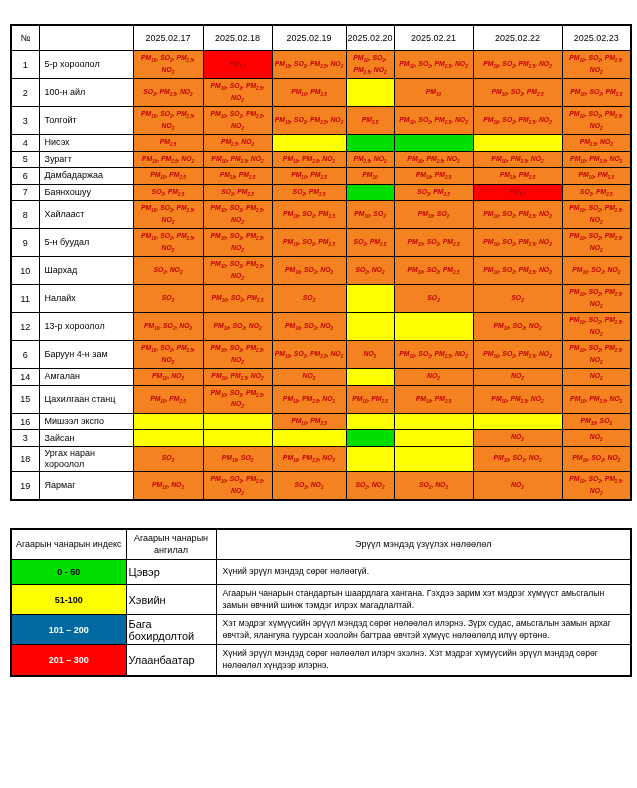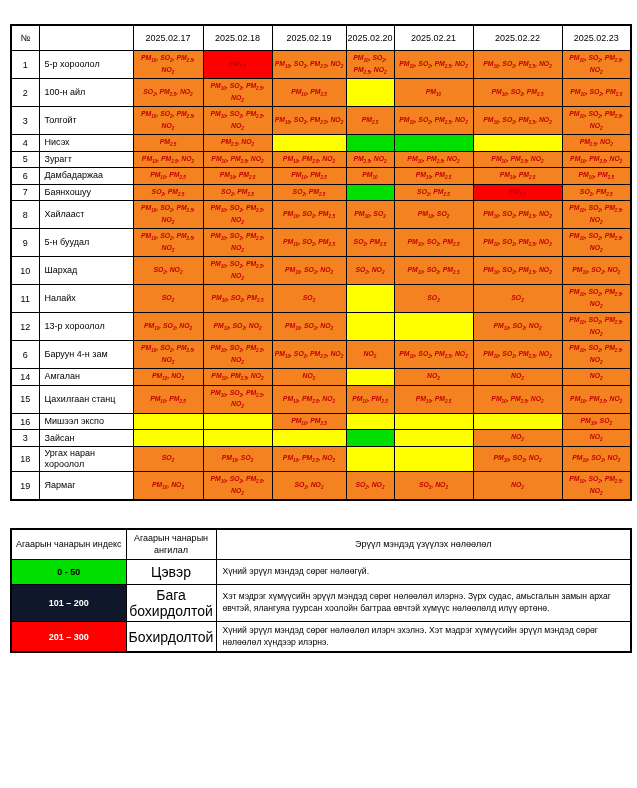--- a/index.html
+++ b/index.html
@@ -16,21 +16,21 @@
   .station { font-size:9px; padding:1px 2px 1px 5px; background:#fff; line-height:1.25; }
   .pol {
     text-align:center; font-style:italic; font-weight:bold;
     font-size:6.8px; line-height:1.55; padding:2px 1px;
   }
   .pol sub { font-size:68%; }
   .legend { margin:27px 0 0 10px; table-layout:fixed; width:620px; border:2px solid #000; }
   .legend th, .legend td { border:1px solid #000; }
   .legend thead th { font-weight:normal; font-size:9px; text-align:center; padding:3px 2px; line-height:1.25; }
   .range { text-align:center; font-weight:bold; font-size:9px; height:20px; padding:2px; }
-  .cat { text-align:center; font-size:14px; padding:2px; background:#fff; }
+  .cat { font-size:11px; padding:2px; background:#fff; }
   .effect { font-size:8.6px; padding:3px 6px; line-height:1.35; text-align:left; background:#fff; }
 </style>
 </head>
 <body>
 
 <div class="title-block">
 </div>
 
 <table class="aqi">
   <colgroup>
@@ -283,23 +283,28 @@
       <th>Эрүүл мэндэд үзүүлэх нөлөөлөл</th>
     </tr>
   </thead>
   <tbody id="legend-body">
       <tr>
         <td class="range" style="background: rgb(0, 223, 0); color: rgb(0, 0, 0);">0 - 50</td>
         <td class="cat">Цэвэр</td>
         <td class="effect">Хүний эрүүл мэндэд сөрөг нөлөөгүй.</td>
       </tr>
       <tr>
-        <td class="range" style="background: #0f172a; color: rgb(255, 255, 255);">101 – 200</td>
+        <td class="range" style="background: rgb(255, 255, 0); color: rgb(0, 0, 0);">51-100</td>
+        <td class="cat">Хэвийн</td>
+        <td class="effect">Агаарын чанарын стандартын шаардлага хангана. Гэхдээ зарим хэт мэдрэг хүмүүст  амьсгалын замын өвчний шинж тэмдэг илрэх магадлалтай.</td>
+      </tr>
+      <tr>
+        <td class="range" style="background: #0369a1; color: rgb(255, 255, 255);">101 – 200</td>
         <td class="cat">Бага бохирдолтой</td>
         <td class="effect">Хэт мэдрэг хүмүүсийн эрүүл мэндэд  сөрөг нөлөөлөл илэрнэ. Зүрх судас, амьсгалын замын архаг өвчтэй, ялангуяа гуурсан хоолойн багтраа өвчтэй хүмүүс нөлөөлөлд илүү өртөнө.</td>
       </tr>
       <tr>
         <td class="range" style="background: rgb(255, 0, 0); color: rgb(255, 255, 255);">201 – 300</td>
-        <td class="cat">Бохирдолтой</td>
+        <td class="cat">Улаанбаатар</td>
         <td class="effect">Хүний эрүүл мэндэд сөрөг нөлөөлөл илэрч эхэлнэ. Хэт мэдрэг хүмүүсийн эрүүл мэндэд сөрөг нөлөөлөл хүндээр илэрнэ.</td>
       </tr>
     </tbody>
 </table>
 
 </body></html>

